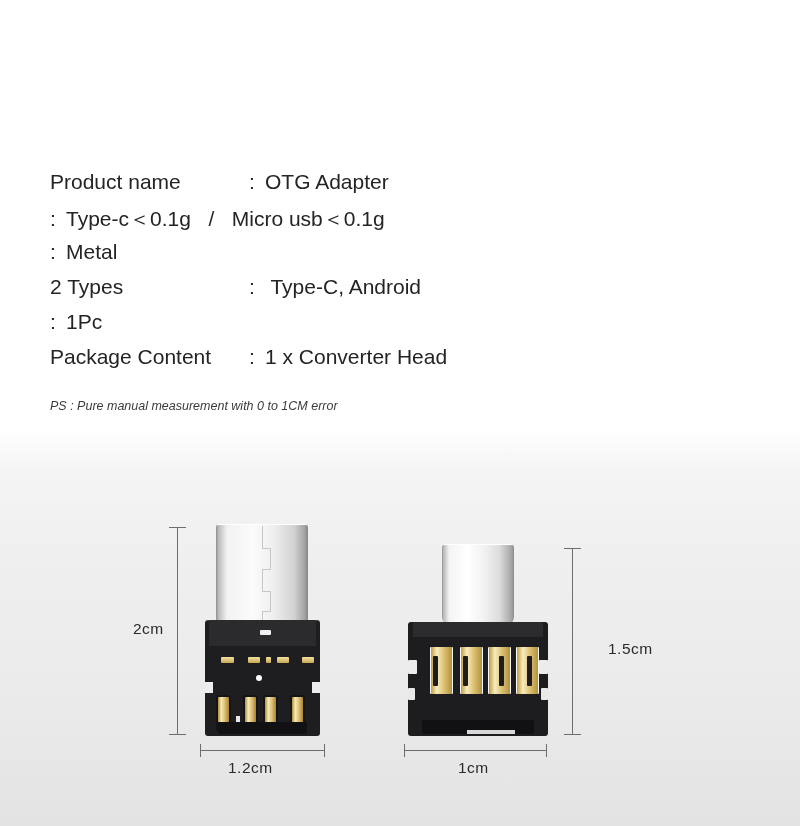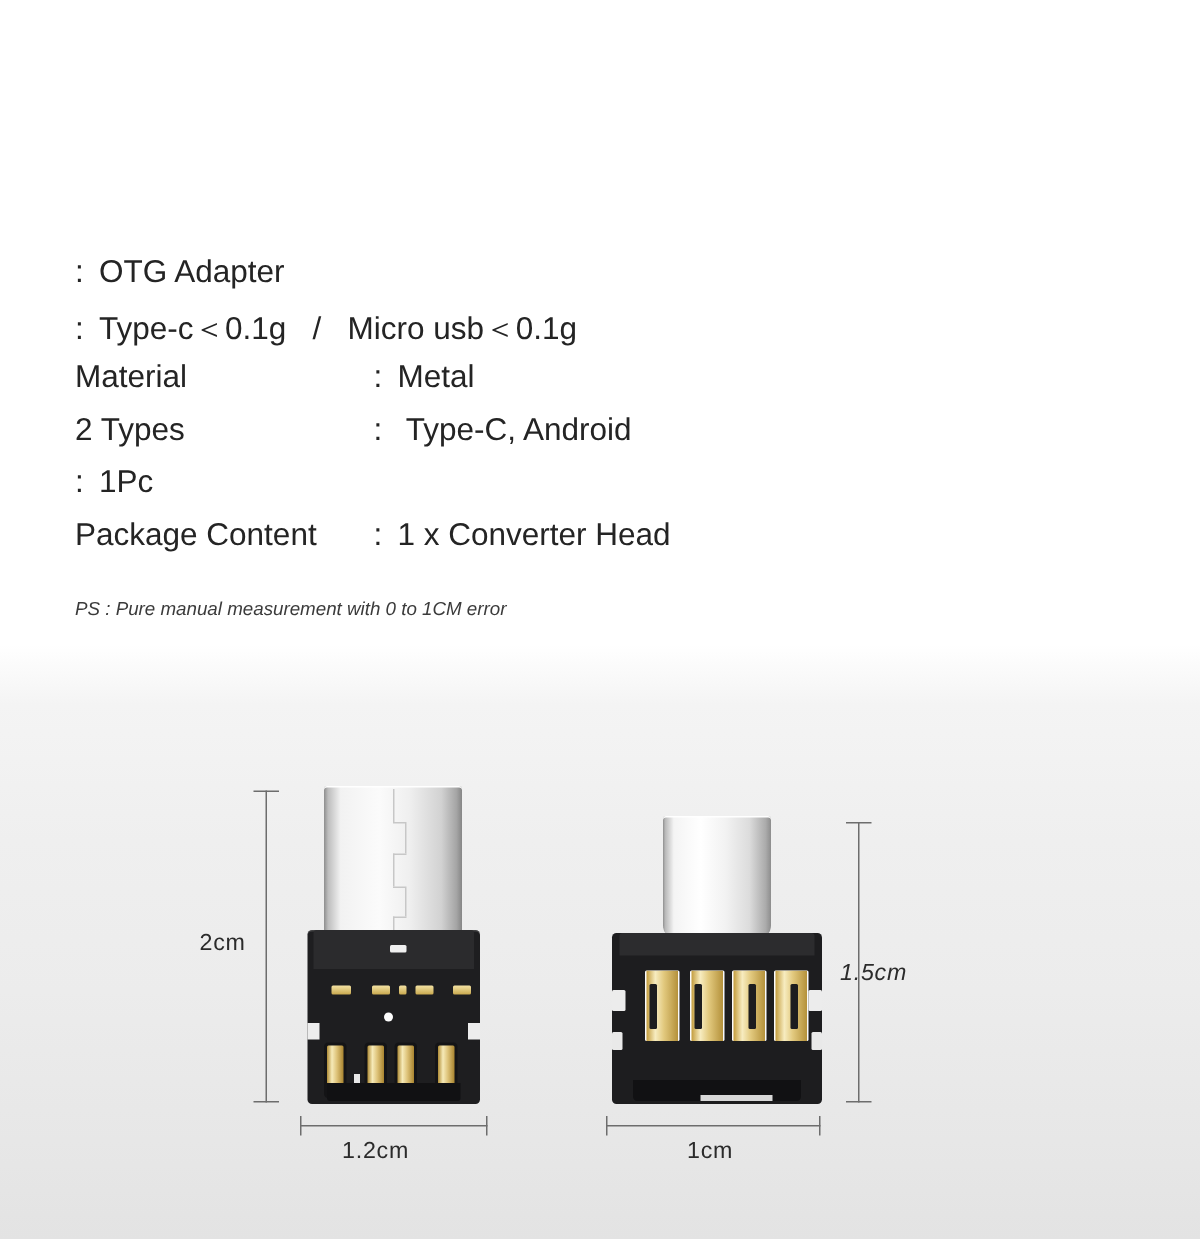--- a/index.html
+++ b/index.html
@@ -338,31 +338,31 @@
 </style>
 </head>
 <body>
 
 <div class="page">
 
 
   <div class="spec-list">
 
     <div class="spec-row">
+      <span class="spec-label">Product name</span>
       <span class="spec-colon">:</span>
       <span class="spec-value">OTG Adapter</span>
     </div>
 
     <div class="spec-row">
       <span class="spec-colon">:</span>
       <span class="spec-value">Type-c＜0.1g   /   Micro usb＜0.1g</span>
     </div>
 
     <div class="spec-row">
-      <span class="spec-label">Material</span>
       <span class="spec-colon">:</span>
       <span class="spec-value">Metal</span>
     </div>
 
     <div class="spec-row">
       <span class="spec-label">2 Types</span>
       <span class="spec-colon">:</span>
       <span class="spec-value"> Type-C, Android</span>
     </div>
 
@@ -383,21 +383,21 @@
 
   <div class="showcase">
 
     <div class="dim-v" style="left:177px; top:47px; height:208px;"></div>
     <div class="dim-label" style="left:133px; top:140px;">2cm</div>
 
     <div class="dim-h" style="left:200px; top:270px; width:125px;"></div>
     <div class="dim-label" style="left:228px; top:279px;">1.2cm</div>
 
     <div class="dim-v" style="left:572px; top:68px; height:187px;"></div>
-    <div class="dim-label" style="left:560px; top:160px;font-style:italic;">1.5cm</div>
+    <div class="dim-label" style="left:608px; top:160px;">1.5cm</div>
 
     <div class="dim-h" style="left:404px; top:270px; width:143px;"></div>
     <div class="dim-label" style="left:458px; top:279px;">1cm</div>
 
   </div>
 
   <div class="device" id="dev-left">
     <div class="lc-plug">
       <div class="lc-seam">
         <span class="s1"></span>

